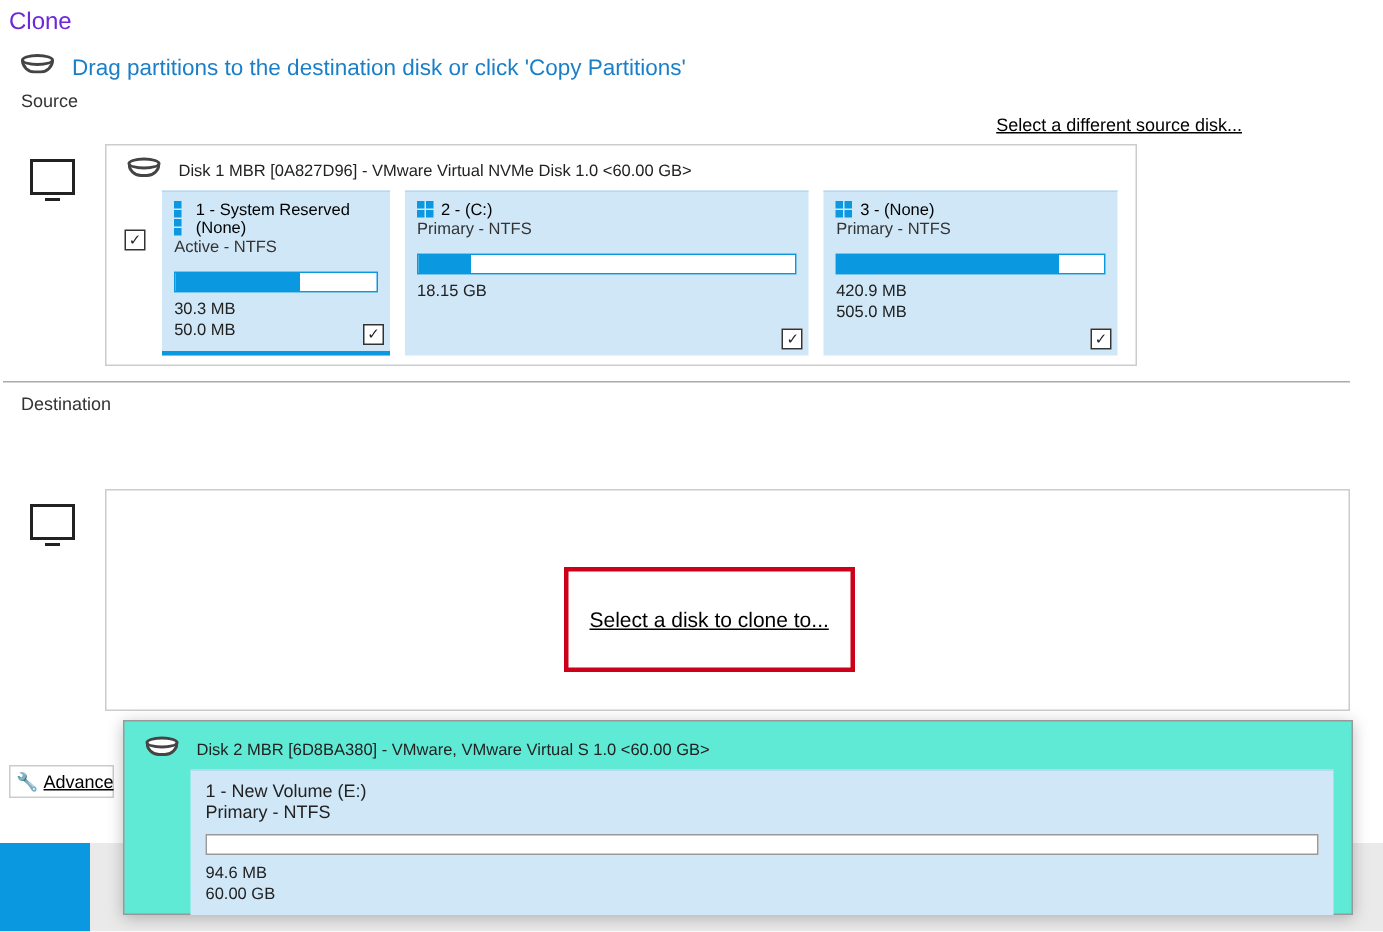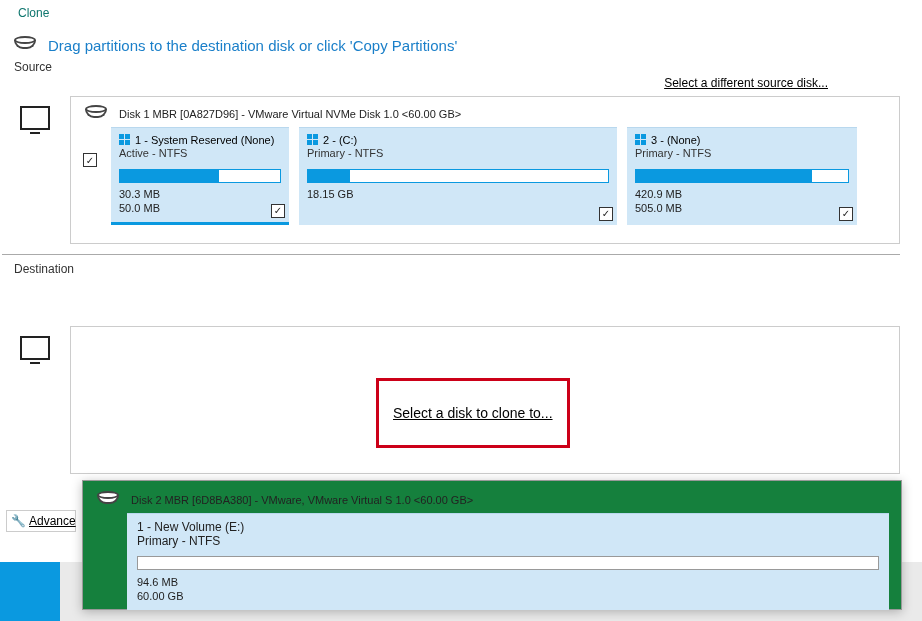--- a/index.html
+++ b/index.html
@@ -1,59 +1,59 @@
 <!DOCTYPE html>
 <html><head>
   <meta charset="utf-8">
   <style>
     *{box-sizing:border-box;margin:0;padding:0}
     body{font-family:"Segoe UI",Tahoma,sans-serif;font-size:12px;color:#222;background:#fff;width:922px;height:621px;position:relative;overflow:hidden}
-    .title{position:absolute;top:6px;left:18px;color:#0f766e;font-size:12px}
+    .title{position:absolute;top:6px;left:6px;color:#6d28d9;font-size:16px}
     .instr-row{position:absolute;top:36px;left:12px;display:flex;align-items:center;gap:10px}
     .disk-glyph{width:26px;height:18px;position:relative}
     .disk-glyph .cyl{width:22px;height:8px;border:2px solid #444;border-radius:50%;background:#fff;position:absolute;left:2px}
     .disk-glyph .bod{width:22px;height:9px;border-left:2px solid #444;border-right:2px solid #444;border-bottom:2px solid #444;border-radius:0 0 11px 11px;position:absolute;top:4px;left:2px;background:#fff}
     .instr{color:#1a7fc9;font-size:15px}
     .section-lbl{color:#333;font-size:12px}
     #src-lbl{position:absolute;top:60px;left:14px}
     .link{color:#000;text-decoration:underline;font-size:12px;cursor:pointer}
     #diff-link{position:absolute;top:76px;right:94px}
     .monitor-icon{width:30px;height:24px;border:2px solid #222;position:relative}
     .monitor-icon::after{content:"";position:absolute;bottom:-6px;left:8px;width:10px;height:4px;border-bottom:2px solid #222}
     #mon1{position:absolute;top:106px;left:20px}
     #mon2{position:absolute;top:336px;left:20px}
     .panel{border:1px solid #ccc;position:absolute}
-    #src-panel{top:96px;left:70px;width:830px;height:148px}
+    #src-panel{top:96px;left:70px;width:688px;height:148px}
     .panel-hd{display:flex;align-items:center;gap:10px;padding:8px 10px 4px 12px}
     .hd-txt{font-size:11px;color:#222}
     .parts-row{display:flex;padding:0 12px 10px 12px;gap:10px}
     .chk-col{width:18px;padding-top:26px}
     .chk{width:14px;height:14px;border:1px solid #333;display:flex;align-items:center;justify-content:center;font-size:10px;cursor:pointer;background:#fff}
     .part{background:#d0e7f7;border-top:1px solid #b9d8ee;padding:6px 8px 6px 8px;font-size:11px;position:relative}
     .p1{width:178px;border-bottom:3px solid #0a99e0}
     .p2{width:318px}
     .p3{width:230px}
-    .part-title{display:flex;align-items:flex-end;gap:4px;color:#000}
+    .part-title{display:flex;align-items:flex-start;gap:4px;color:#000}
     .win-logo{width:12px;height:12px;display:inline-flex;flex-wrap:wrap}
     .win-logo span{width:5px;height:5px;background:#0a99e0;margin:0 1px 1px 0}
     .part-sub{color:#333;margin-top:1px}
     .usage-bar{height:14px;border:1px solid #0a99e0;background:#fff;margin-top:10px;display:flex}
     .usage-fill{background:#0a99e0;height:100%}
     .u1{width:62%}.u2{width:14%}.u3{width:83%}
     .part-stats{margin-top:4px;line-height:1.3;color:#222}
     .part-chk{position:absolute;right:4px;bottom:4px}
     .hr{position:absolute;top:254px;left:2px;width:898px;border-top:1px solid #aaa}
     #dst-lbl{position:absolute;top:262px;left:14px}
     #dst-panel{top:326px;left:70px;width:830px;height:148px}
     .select-bubble{position:absolute;top:378px;left:376px;border:3px solid #cc0018;padding:24px 14px;text-align:center}
     .select-bubble a{font-size:14px;color:#000;text-decoration:underline;cursor:pointer}
     .adv-bar{position:absolute;top:510px;left:6px;width:70px;height:22px;display:flex;align-items:center;gap:4px;border:1px solid #ccc;padding:2px 4px}
     .wrench{width:14px;height:14px;display:inline-block}
     .wrench::before{content:"🔧";font-size:12px;line-height:1}
-    #popup{position:absolute;top:480px;left:82px;width:820px;height:130px;background:#15803d;border:1px solid #999;box-shadow:0 2px 10px rgba(0,0,0,.25)}
+    #popup{position:absolute;top:480px;left:82px;width:820px;height:130px;background:#5eead4;border:1px solid #999;box-shadow:0 2px 10px rgba(0,0,0,.25)}
     #popup .panel-hd{padding-top:10px}
     #popup .partX{background:#d0e7f7;margin:0 12px 8px 44px;padding:6px 10px;border-top:1px solid #b9d8ee}
     #popup .usage-barX{height:14px;border:1px solid #999;background:#fff;margin-top:8px}
     #popup .statsX{margin-top:5px;font-size:11px;line-height:1.3}
     .bg-strip{position:absolute;left:0;top:562px;width:60px;height:59px;background:#0a99e0}
     .bg-strip2{position:absolute;left:60px;top:562px;width:862px;height:59px;background:#eaeaea}
   </style>
 </head>
 <body>
 

